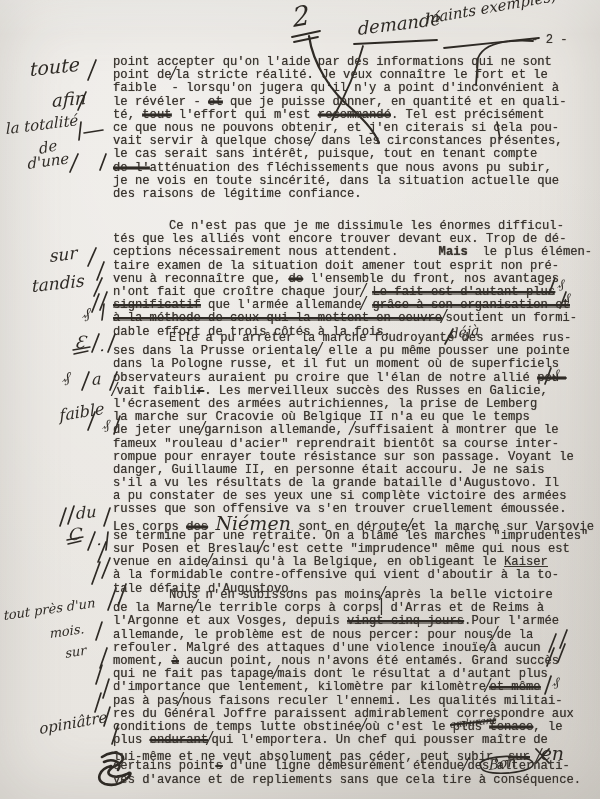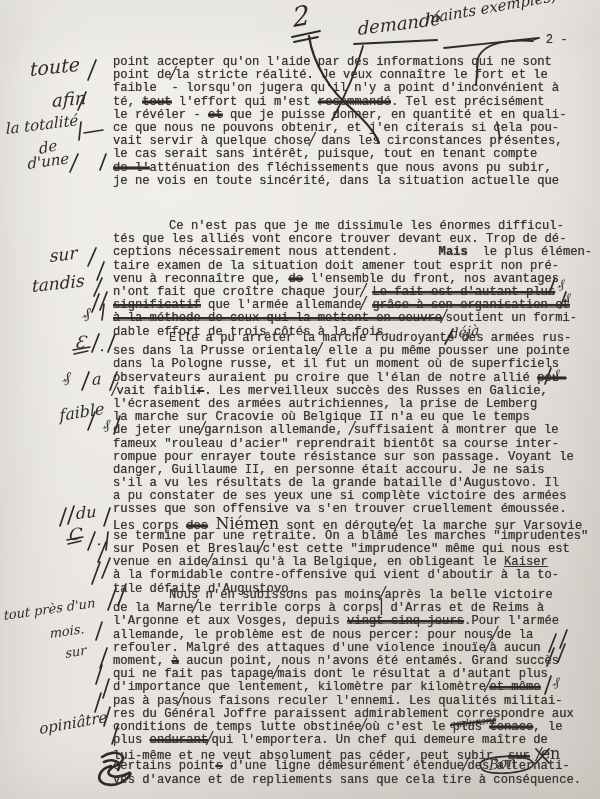--- a/index.html
+++ b/index.html
@@ -26,21 +26,21 @@
     background-size:100% 4px;background-position:0 56%;background-repeat:no-repeat;
   }
   .u{text-decoration:underline;text-decoration-thickness:1.4px;}
   .b{font-weight:bold;text-shadow:0 0 1px rgba(40,36,30,.9);padding-left:33px;}
   .h{
     font-family:"DejaVu Serif",serif;font-style:italic;font-size:16px;
     color:#2e2a25;text-shadow:none;display:inline-block;line-height:0;
     transform:translateY(1px) skewX(-8deg);margin:0 -1px;
   }
   .hw{
-    font-family:"DejaVu Serif",serif;font-size:16px;
+    font-family:"DejaVu Serif",serif;font-style:italic;font-size:19px;
     color:#2e2a25;text-shadow:none;
   }
   .hand{
     position:absolute;font-family:"DejaVu Serif",serif;font-style:italic;
     color:#2e2a25;white-space:nowrap;transform-origin:left bottom;
   }
   .hstruck{text-decoration:line-through;text-decoration-thickness:1.5px;}
   .typednum{position:absolute;font-size:12.2px;color:#3a352f;text-shadow:0 0 .7px rgba(56,50,44,.75);}
   #ink{position:absolute;left:0;top:0;pointer-events:none;}
 </style>
@@ -104,27 +104,28 @@
       <path d="M84,133 L103,130" fill="none" stroke="#2e2a25" stroke-width="1.6" stroke-linecap="round"></path>
       <path d="M536,749 L549,763 M549,749 L536,763" fill="none" stroke="#2e2a25" stroke-width="1.8" stroke-linecap="round"></path>
       <path d="M480,764 C482,755 530,753 533,763 C536,773 488,777 482,769 C480,766 480,765 480,764" fill="none" stroke="#2e2a25" stroke-width="1.6" stroke-linecap="round"></path>
       <path d="M102,757 C116,747 132,757 117,765 C99,773 113,781 127,774 C137,768 124,789 105,784 C95,780 99,769 111,766 M104,762 C112,758 124,762 118,770" fill="none" stroke="#2e2a25" stroke-width="2.6" stroke-linecap="round"></path>
     </svg>
   <span class="typednum" style="left:531px;top:33px;">- 2 -</span>
 <div class="para" style="top: 56px;">
       <div class="tline"><span>point accepter qu'on l'aide par des informations qui ne sont</span></div>
       <div class="tline"><span>point de</span><span class="h">/</span><span>la stricte réalité. Je veux connaître le fort et le</span></div>
       <div class="tline"><span>faible  - lorsqu'on jugera qu'il n'y a point d'inconvénient à</span></div>
+      <div class="tline"><span>le révéler - </span><span class="x">et</span><span> que je puisse donner, en quantité et en quali-</span></div>
       <div class="tline"><span>té, </span><span class="x">tout</span><span> l'effort qui m'est </span><span class="x">recommandé</span><span>. Tel est précisément</span></div>
-      <div class="tline"><span>le révéler - </span><span class="x">et</span><span> que je puisse donner, en quantité et en quali-</span></div>
       <div class="tline"><span>ce que nous ne pouvons obtenir, et j'en citerais si cela pou-</span></div>
       <div class="tline"><span>vait servir à quelque chose</span><span class="h">/</span><span> dans les circonstances présentes,</span></div>
       <div class="tline"><span>le cas serait sans intérêt, puisque, tout en tenant compte</span></div>
       <div class="tline"><span class="x">de l'</span><span>atténuation des fléchissements que nous avons pu subir,</span></div>
       <div class="tline"><span>je ne vois en toute sincérité, dans la situation actuelle que</span></div>
+      <div class="tline"><span>des raisons de légitime confiance.</span></div>
     </div>
     <div class="para" style="top: 220px;">
       <div class="tline ind"><span>Ce n'est pas que je me dissimule les énormes difficul-</span></div>
       <div class="tline"><span>tés que les alliés vont encore trouver devant eux. Trop de dé-</span></div>
       <div class="tline"><span>ceptions nécessairement nous attendent. </span><span class="b">Mais</span><span>  le plus élémen-</span></div>
       <div class="tline"><span>taire examen de la situation doit amener tout esprit non pré-</span></div>
       <div class="tline"><span>venu à reconnaître que, </span><span class="x">de</span><span> l'ensemble du front, nos avantages</span></div>
       <div class="tline"><span>n'ont fait que croître chaque jour</span><span class="h">/</span><span> </span><span class="x">Le fait est d'autant plus</span></div>
       <div class="tline"><span class="x">significatif</span><span> que l'armée allemande</span><span class="h">/</span><span> </span><span class="x">grâce à son organisation et</span></div>
       <div class="tline"><span class="x">à la méthode de ceux qui la mettent en oeuvre</span><span class="h">/</span><span>soutient un formi-</span></div>
@@ -157,21 +158,21 @@
       <div class="tline"><span>de la Marne</span><span class="h">/</span><span>le terrible corps à corps</span><span class="h">|</span><span> d'Arras et de Reims à</span></div>
       <div class="tline"><span>l'Argonne et aux Vosges, depuis </span><span class="x">vingt cinq jours</span><span>.Pour l'armée</span></div>
       <div class="tline"><span>allemande, le problème est de nous percer: pour nous</span><span class="h">/</span><span>de la</span></div>
       <div class="tline"><span>refouler. Malgré des attaques d'une violence inouïe</span><span class="h">/</span><span>à aucun</span></div>
       <div class="tline"><span>moment, </span><span class="x">à</span><span> aucun point, nous n'avons été entamés. Grand succès</span></div>
       <div class="tline"><span>qui ne fait pas tapage</span><span class="h">/</span><span>mais dont le résultat a d'autant plus</span></div>
       <div class="tline"><span>d'importance que lentement, kilomètre par kilomètre</span><span class="h">/</span><span class="x">et même</span></div>
       <div class="tline"><span>pas à pas</span><span class="h">/</span><span>nous faisons reculer l'ennemi. Les qualités militai-</span></div>
       <div class="tline"><span>res du Général Joffre paraissent admirablement correspondre aux</span></div>
       <div class="tline"><span>conditions de temps lutte obstinée</span><span class="h">/</span><span>où c'est le plus </span><span class="x">tenace</span><span>, le</span></div>
-      <div class="tline"><span>plus </span><span class="x">endurant</span><span class="h">/</span><span>qui l'emportera. Un chef qui demeure maître de</span></div>
+      <div class="tline"><span>plus </span><span class="x">endurant</span><span class="h">/</span><span>qui l'emportera. Un chef qui pousser maître de</span></div>
       <div class="tline"><span>lui-même et ne veut absolument pas céder, peut subir, </span><span class="x">sur</span><span> </span><span class="h">/</span><span class="hw">en</span></div>
       <div class="tline"><span>certains point</span><span class="st">s</span><span> d'une ligne démesurément étendue</span><span class="h">/</span><span>des alternati-</span></div>
       <div class="tline"><span>ves d'avance et de repliements sans que cela tire à conséquence.</span></div>
     </div>
     <span class="hand" style="left: 294px; top: 2px; font-size: 27px; transform: rotate(-10deg) skewX(-6deg);">2</span>
     <span class="hand" style="left: 358px; top: 18px; font-size: 18px; transform: rotate(-7deg) skewX(-6deg);">demandé</span>
     <span class="hand" style="left: 426px; top: 10px; font-size: 15px; transform: rotate(-10deg) skewX(-6deg);">maints exemples,</span>
     <span class="hand" style="left: 30px; top: 58px; font-size: 19px; transform: rotate(-6deg) skewX(-6deg);">toute</span>
     <span class="hand" style="left: 52px; top: 90px; font-size: 18px; transform: rotate(-5deg) skewX(-6deg);">afin</span>
     <span class="hand" style="left: 6px; top: 120px; font-size: 15px; transform: rotate(-7deg) skewX(-6deg);">la totalité</span>

